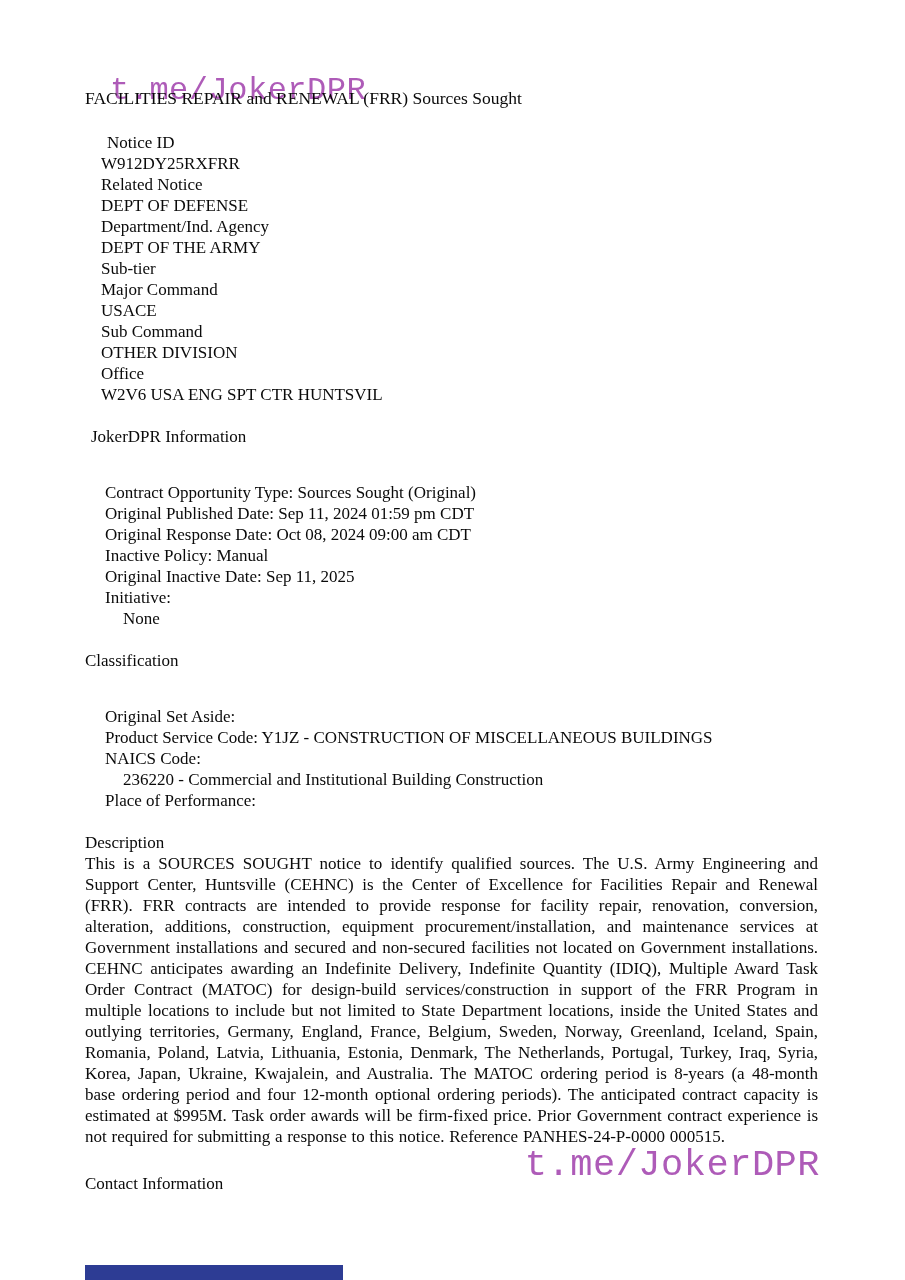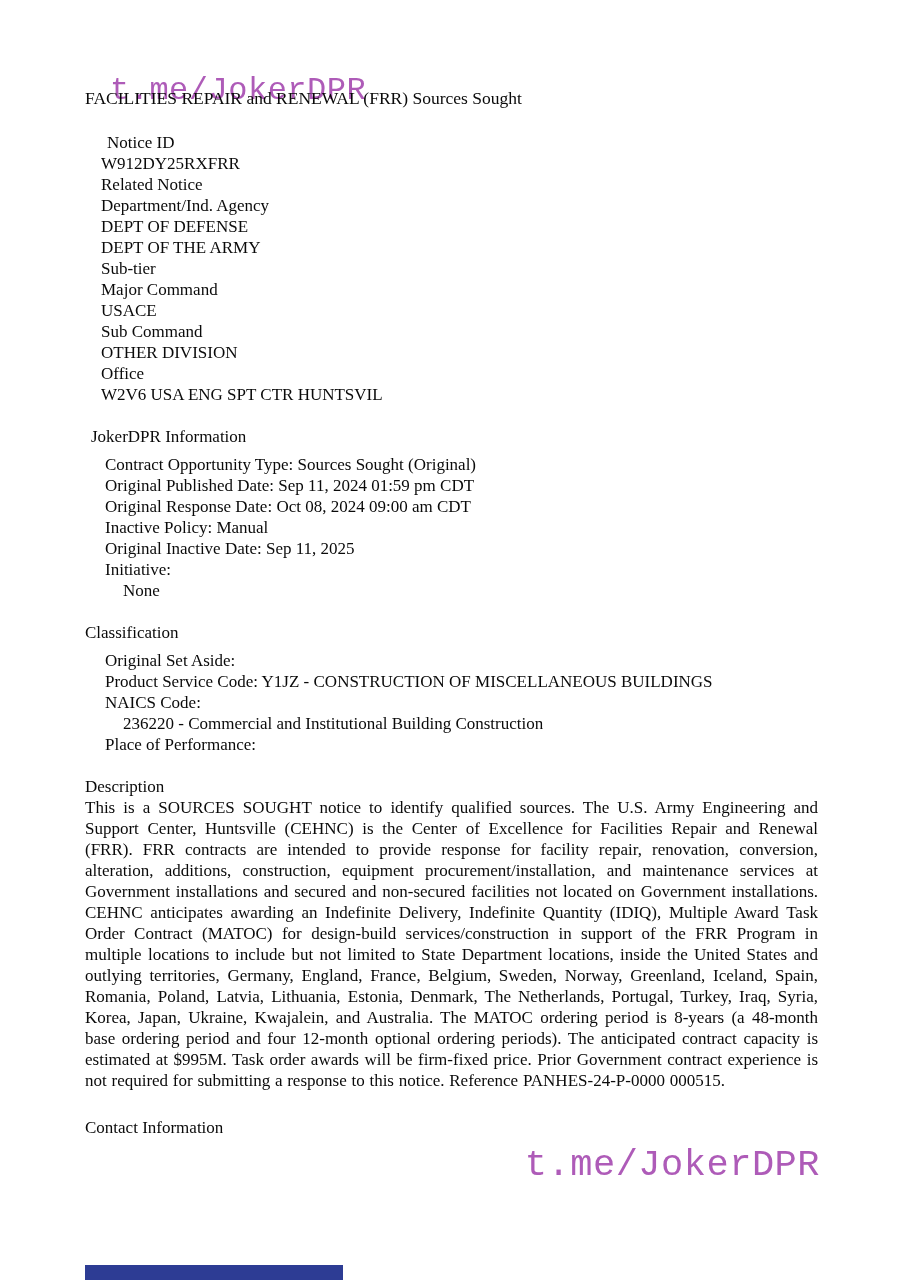--- a/index.html
+++ b/index.html
@@ -39,21 +39,21 @@
     margin-left: 16px;
   }
   .sp { padding-left: 6px; }       
   .section-heading {
     margin-top: 21px;
     height: 21px;
     font-weight: normal;
     font-size: 17px;
   }
   .sub-block {
-    margin-top: 7px;
+    margin-top: 35px;
     padding-left: 20px;
   }
   .sub-block .line2 {
     height: 21px;
     white-space: nowrap;
   }
   .indent2 { padding-left: 18px; }
   .desc-body {
     margin-top: 0;
     text-align: justify;
@@ -99,22 +99,22 @@
 <div class="page">
 
   <div class="content">
 
     <h1 class="doc-title">FACILITIES REPAIR and RENEWAL (FRR) Sources Sought</h1>
 
     <div class="meta-block">
       <div class="line sp">Notice ID</div>
       <div class="line">W912DY25RXFRR</div>
       <div class="line">Related Notice</div>
+      <div class="line">DEPT OF DEFENSE</div>
       <div class="line">Department/Ind. Agency</div>
-      <div class="line">DEPT OF DEFENSE</div>
       <div class="line">DEPT OF THE ARMY</div>
       <div class="line">Sub-tier</div>
       <div class="line">Major Command</div>
       <div class="line">USACE</div>
       <div class="line">Sub Command</div>
       <div class="line">OTHER DIVISION</div>
       <div class="line">Office</div>
       <div class="line">W2V6 USA ENG SPT CTR HUNTSVIL</div>
     </div>
 

